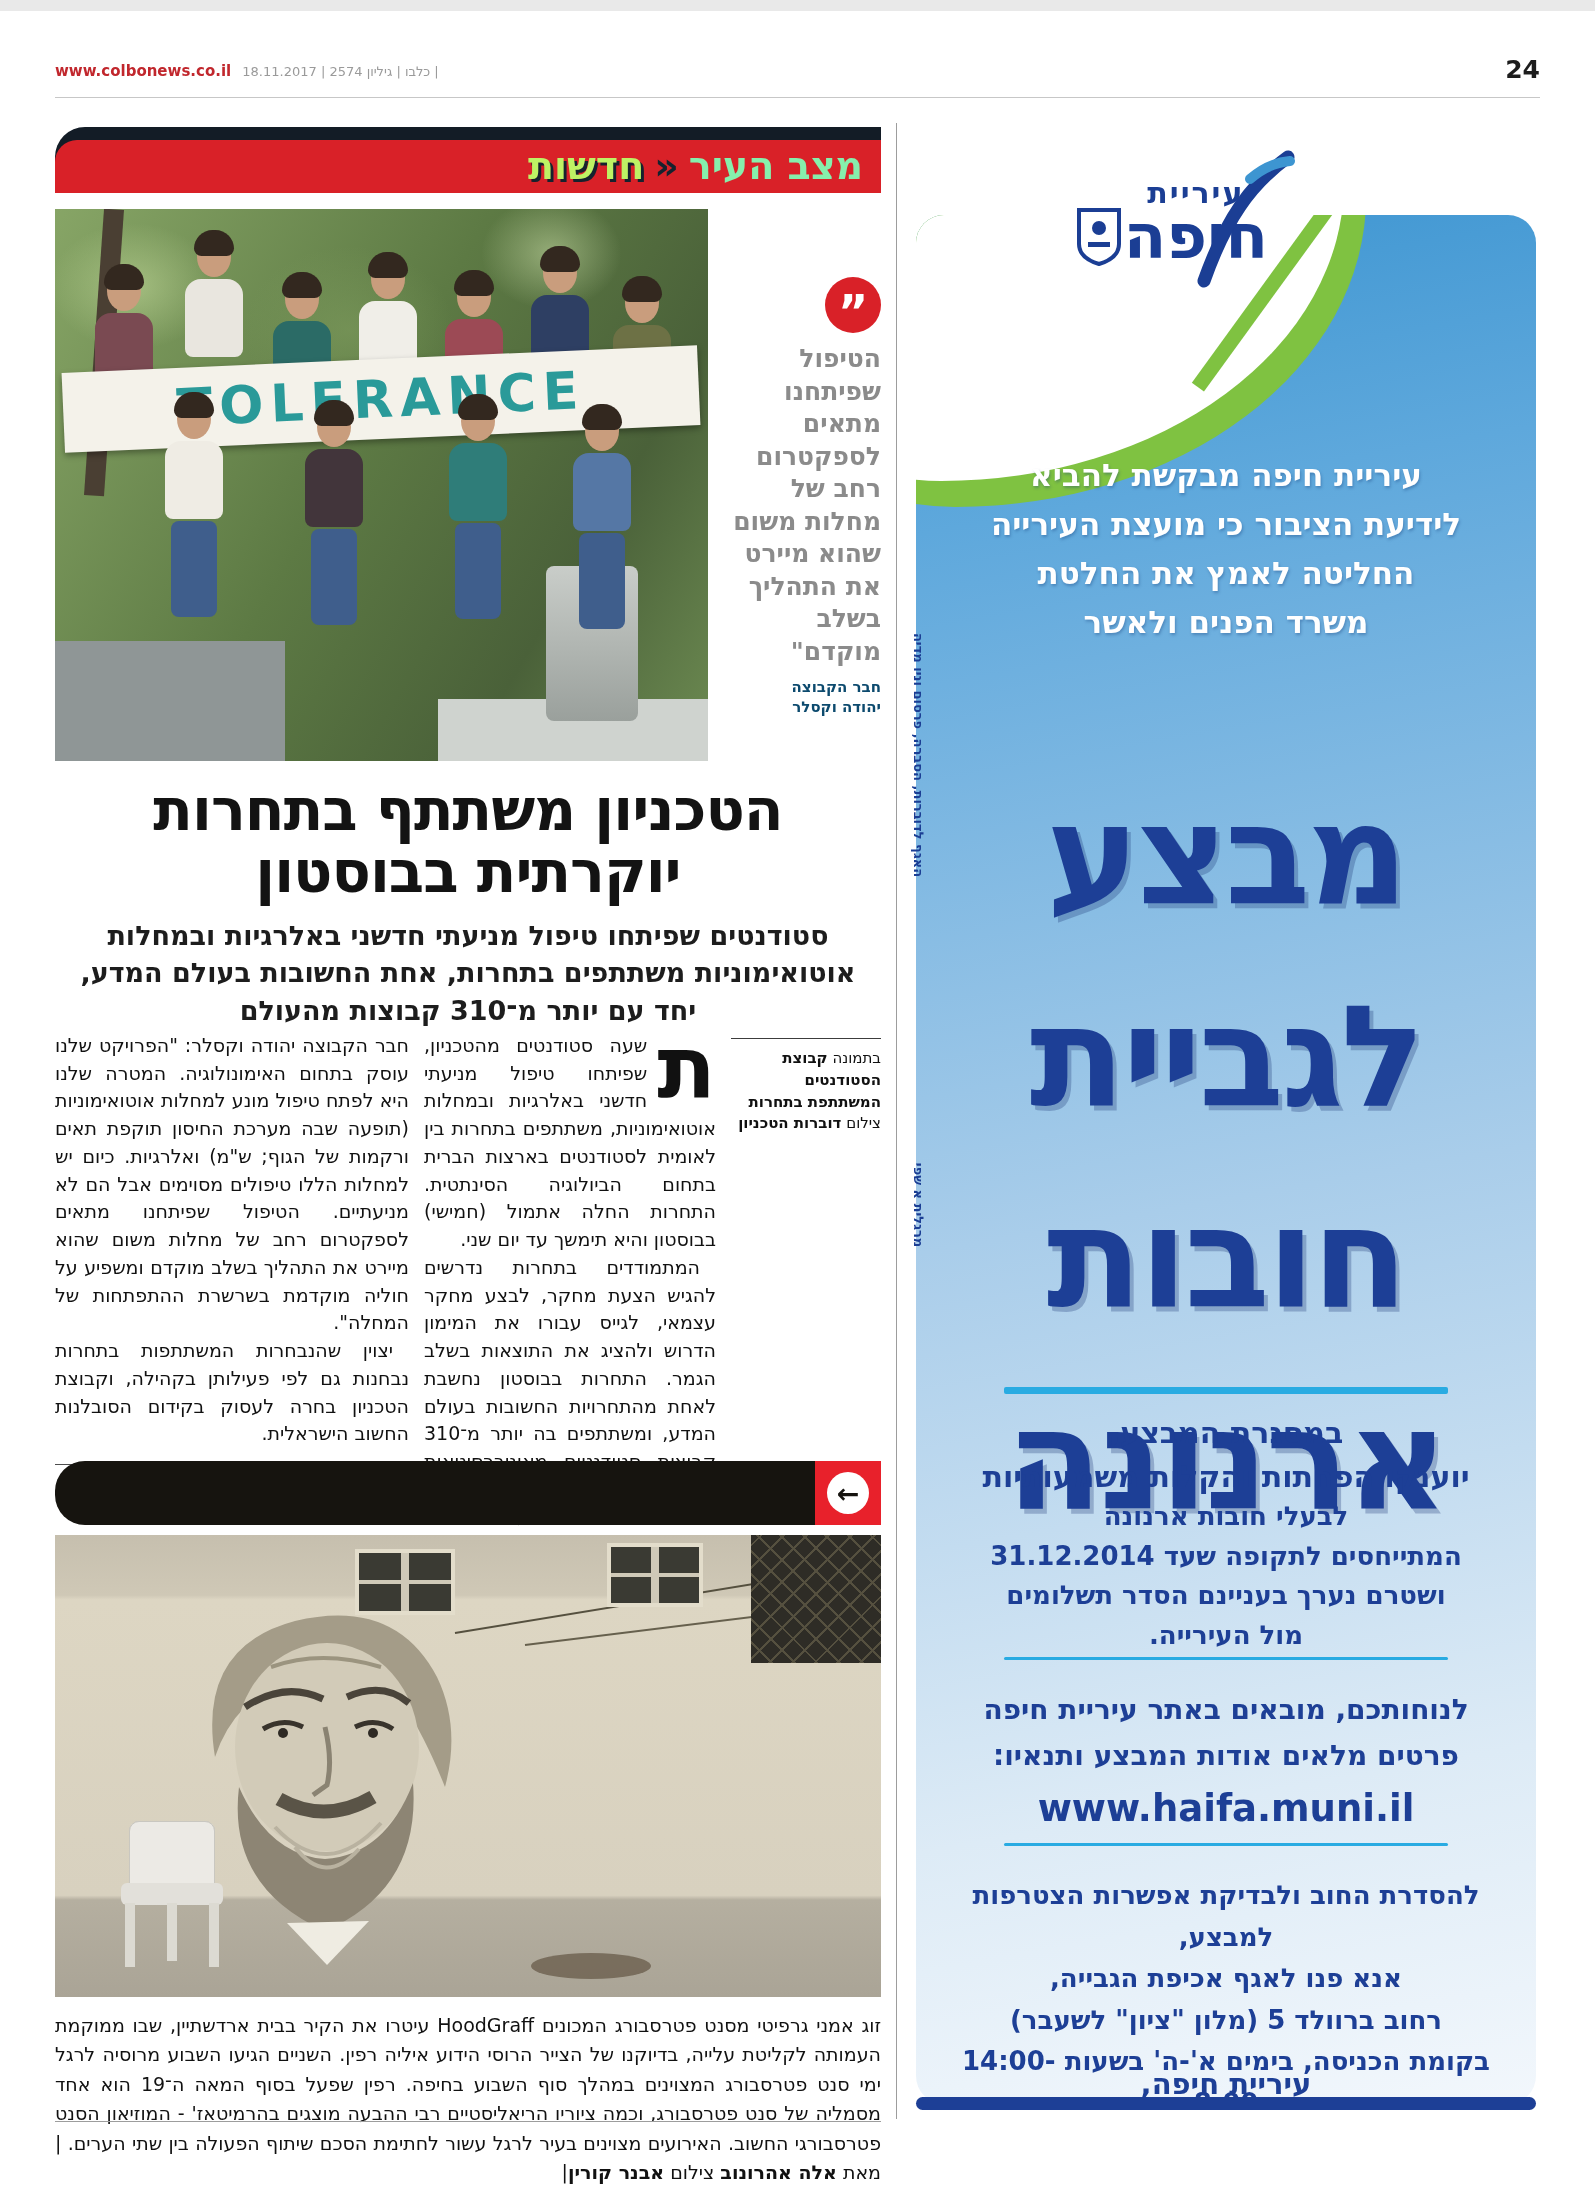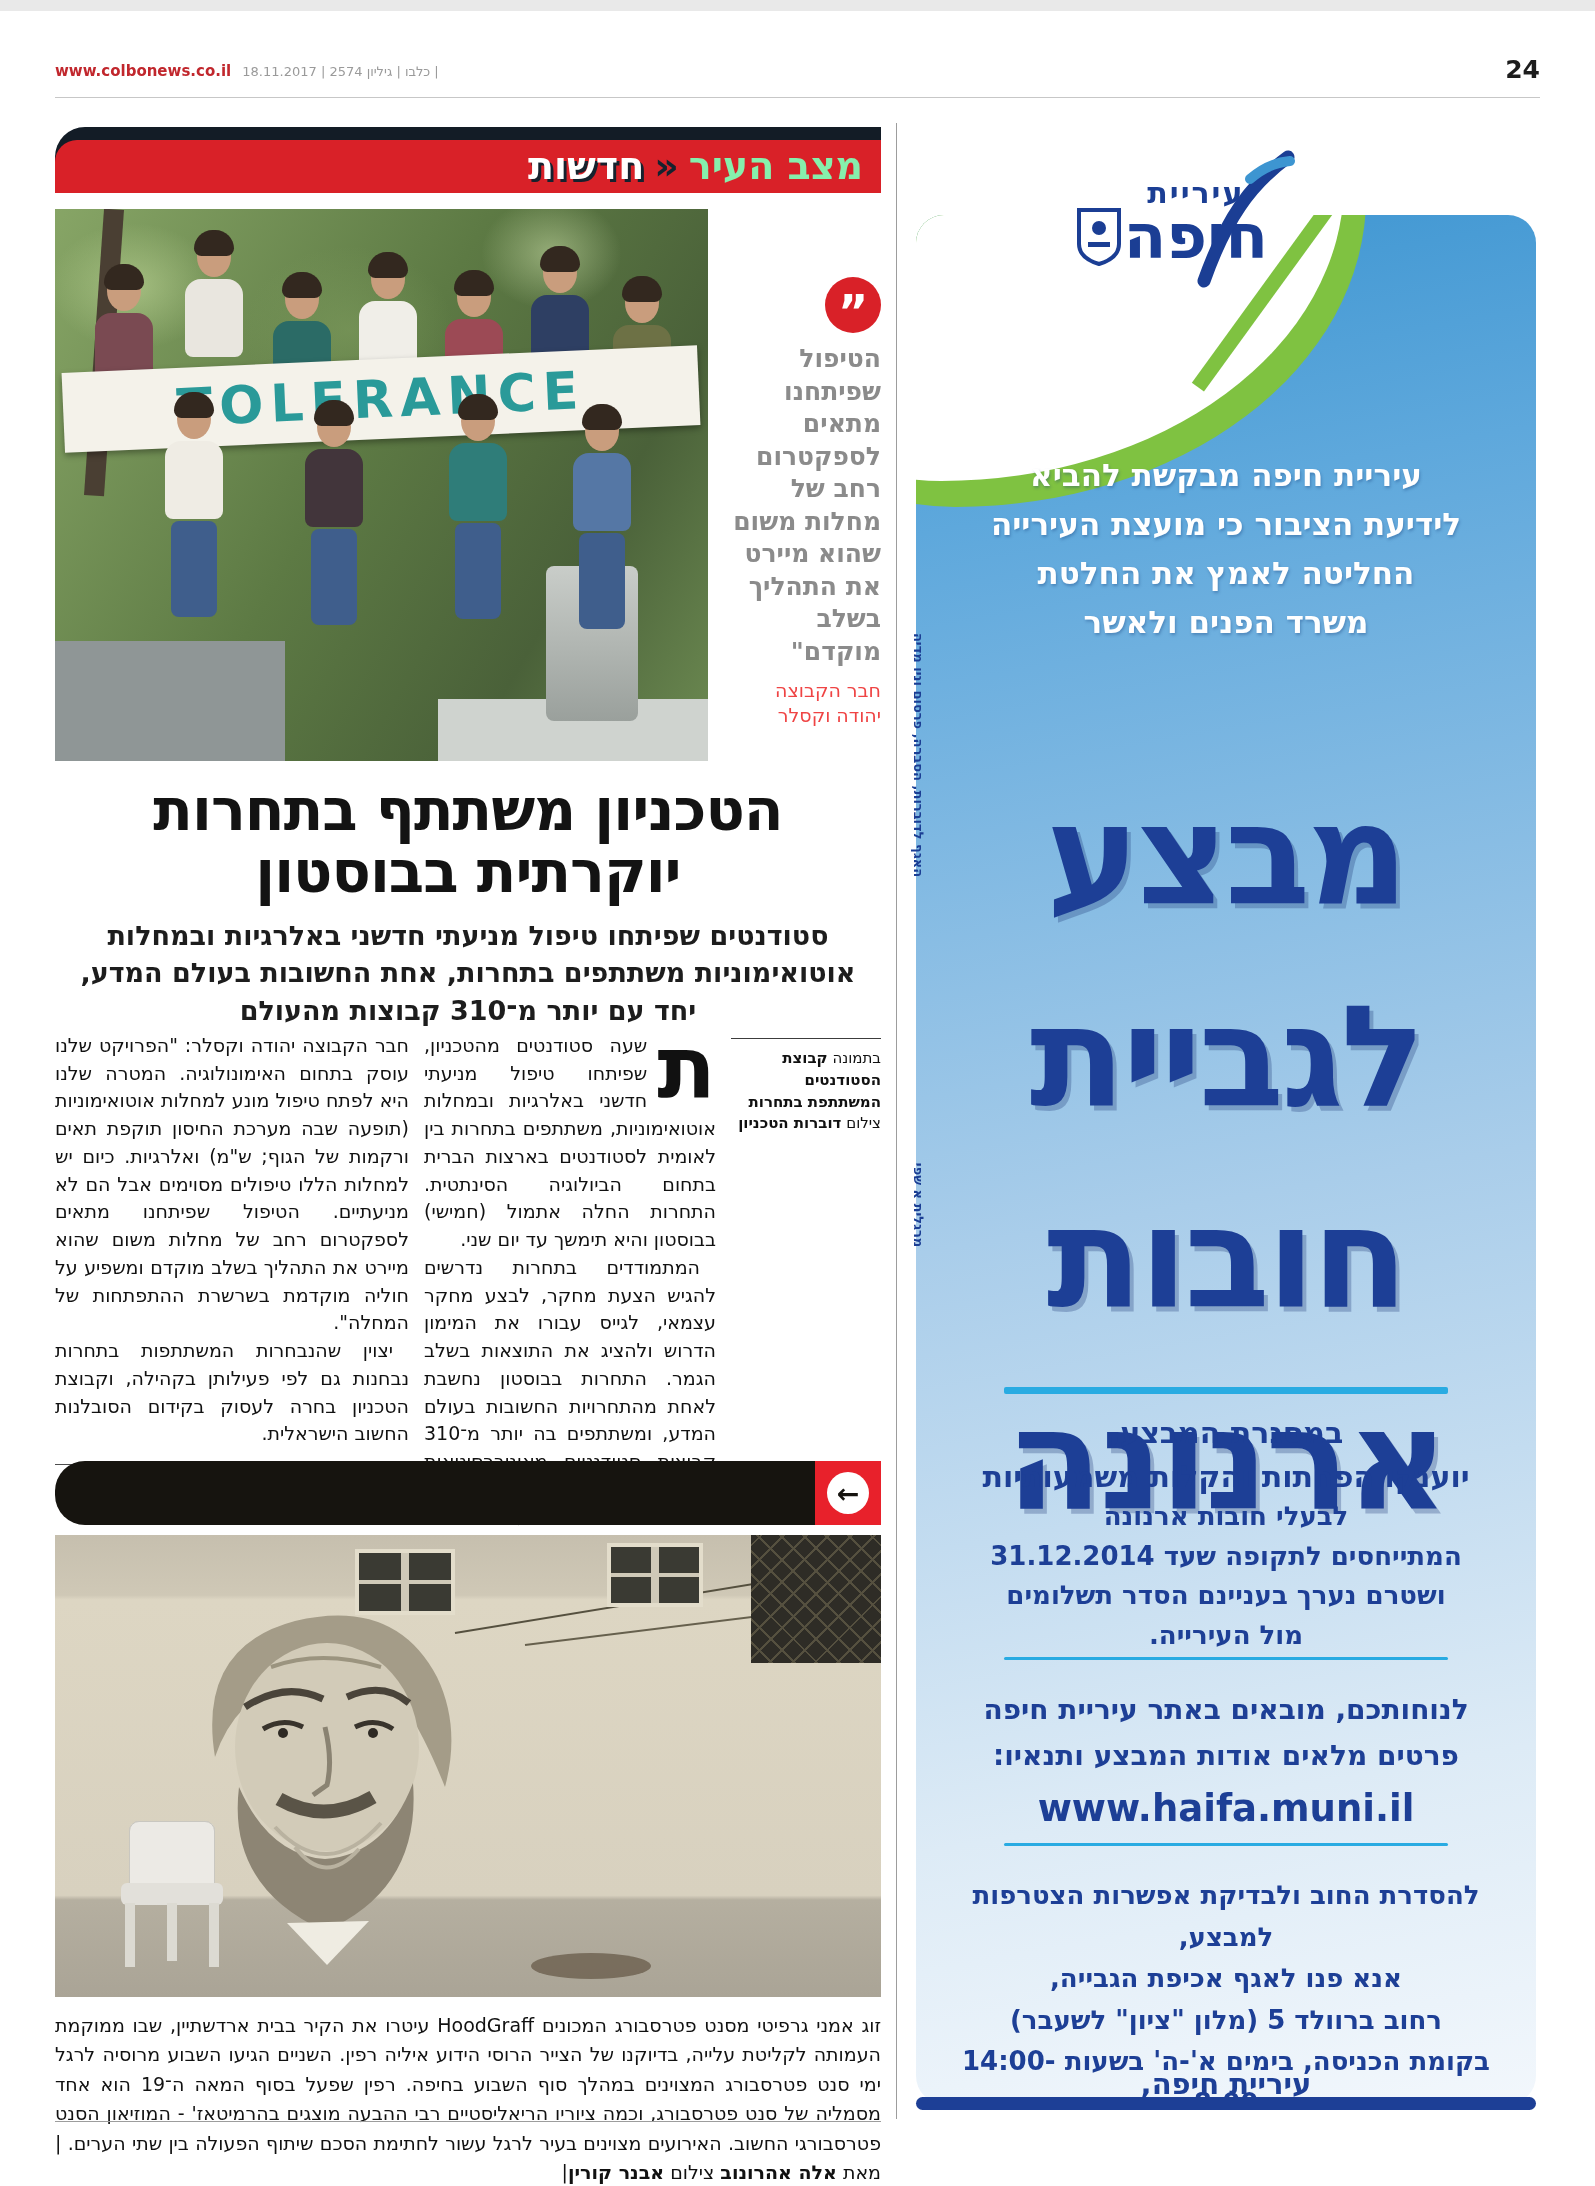--- a/index.html
+++ b/index.html
@@ -12,21 +12,21 @@
   .hdr-meta{color:#9a9a9a;font-size:13px;direction:rtl;unicode-bidi:embed;margin-left:6px;}
   .hdr-page{position:absolute;right:0;top:-6px;font-size:25px;font-weight:bold;color:#1d1d1d;}
   .hdr-rule{position:absolute;left:55px;top:86px;width:1485px;height:1px;background:#c7c7c7;}
   .vdivider{position:absolute;left:896px;top:112px;height:1996px;width:1px;background:#9d9d9d;}
   
   .news{position:absolute;left:55px;top:116px;width:826px;height:2000px;}
   .banner1{position:absolute;left:0;top:0;width:826px;height:66px;background:#131c26;border-top-left-radius:30px;}
   .banner1 .red{position:absolute;left:0;right:0;top:13px;bottom:0;background:#d92128;border-top-left-radius:22px;
     direction:rtl;text-align:right;padding:0 18px;line-height:53px;font-size:38px;font-weight:bold;}
   .bn-white{color:#86efac;}
-  .bn-shadow{color:#ffffff;text-shadow:3px 3px 0 #16222e;text-align:center;}
+  .bn-shadow{color:#bef264;text-shadow:3px 3px 0 #16222e;text-align:center;}
   .bn-chev{color:#16222e;margin:0 10px;}
   
   .photo1{position:absolute;left:0;top:82px;width:653px;height:552px;overflow:hidden;
     background:
       radial-gradient(120px 90px at 12% 14%, rgba(196,219,156,.55), transparent 70%),
       radial-gradient(100px 80px at 76% 8%, rgba(209,228,173,.5), transparent 70%),
       radial-gradient(150px 120px at 45% 22%, rgba(128,158,95,.55), transparent 70%),
       linear-gradient(120deg,#87a566,#5d7a44 45%,#4a6139 75%,#6d8b52);}
   .trunk{position:absolute;left:6%;top:0;width:20px;height:52%;background:#4a3f33;transform:rotate(4deg);}
   .person{position:absolute;width:70px;z-index:1;}
@@ -41,21 +41,21 @@
   .tol-banner span{color:#2a9a99;font-weight:bold;font-size:52px;letter-spacing:7px;}
   .wall{position:absolute;left:0;bottom:0;width:230px;height:120px;background:#8f9696;z-index:2;}
   .path{position:absolute;right:0;bottom:0;width:270px;height:62px;background:#cfd3cf;z-index:2;}
   .planter{position:absolute;right:70px;bottom:40px;width:92px;height:155px;z-index:2;border-radius:8px;
     background:linear-gradient(#c9cdc9,#9aa09c);}
   
   .pq{position:absolute;right:0;top:150px;width:162px;direction:rtl;text-align:right;}
   .pq-circle{width:56px;height:56px;border-radius:50%;background:#d92128;color:#fff;display:flex;align-items:center;
     justify-content:center;font-size:46px;font-weight:bold;line-height:0;padding-top:14px;box-sizing:border-box;}
   .pq-text{margin-top:10px;color:#8b8b8b;font-size:25px;line-height:1.3;font-weight:bold;}
-  .pq-attr{color:#ef4444;font-weight:normal;font-size:19px;line-height:1.3;margin-top:10px;}
+  .pq-attr{color:#0c4a6e;font-weight:bold;font-size:15px;line-height:1.3;margin-top:10px;}
   
   .headline{position:absolute;left:0;top:652px;width:826px;text-align:center;direction:rtl;
     font-size:58px;font-weight:bold;color:#131313;line-height:1.07;letter-spacing:-1px;}
   .subhead{position:absolute;left:0;top:790px;width:826px;text-align:center;direction:rtl;
     font-size:27px;font-weight:bold;color:#1d1d1d;line-height:1.38;}
   
   .bodyblk{position:absolute;left:0;top:905px;width:826px;direction:rtl;color:#111;}
   .cap1{position:absolute;right:0;top:6px;width:150px;border-top:1px solid #3c3c3c;padding-top:9px;
     font-size:15px;line-height:1.45;text-align:right;}
   .cap1 b{font-weight:bold;}

